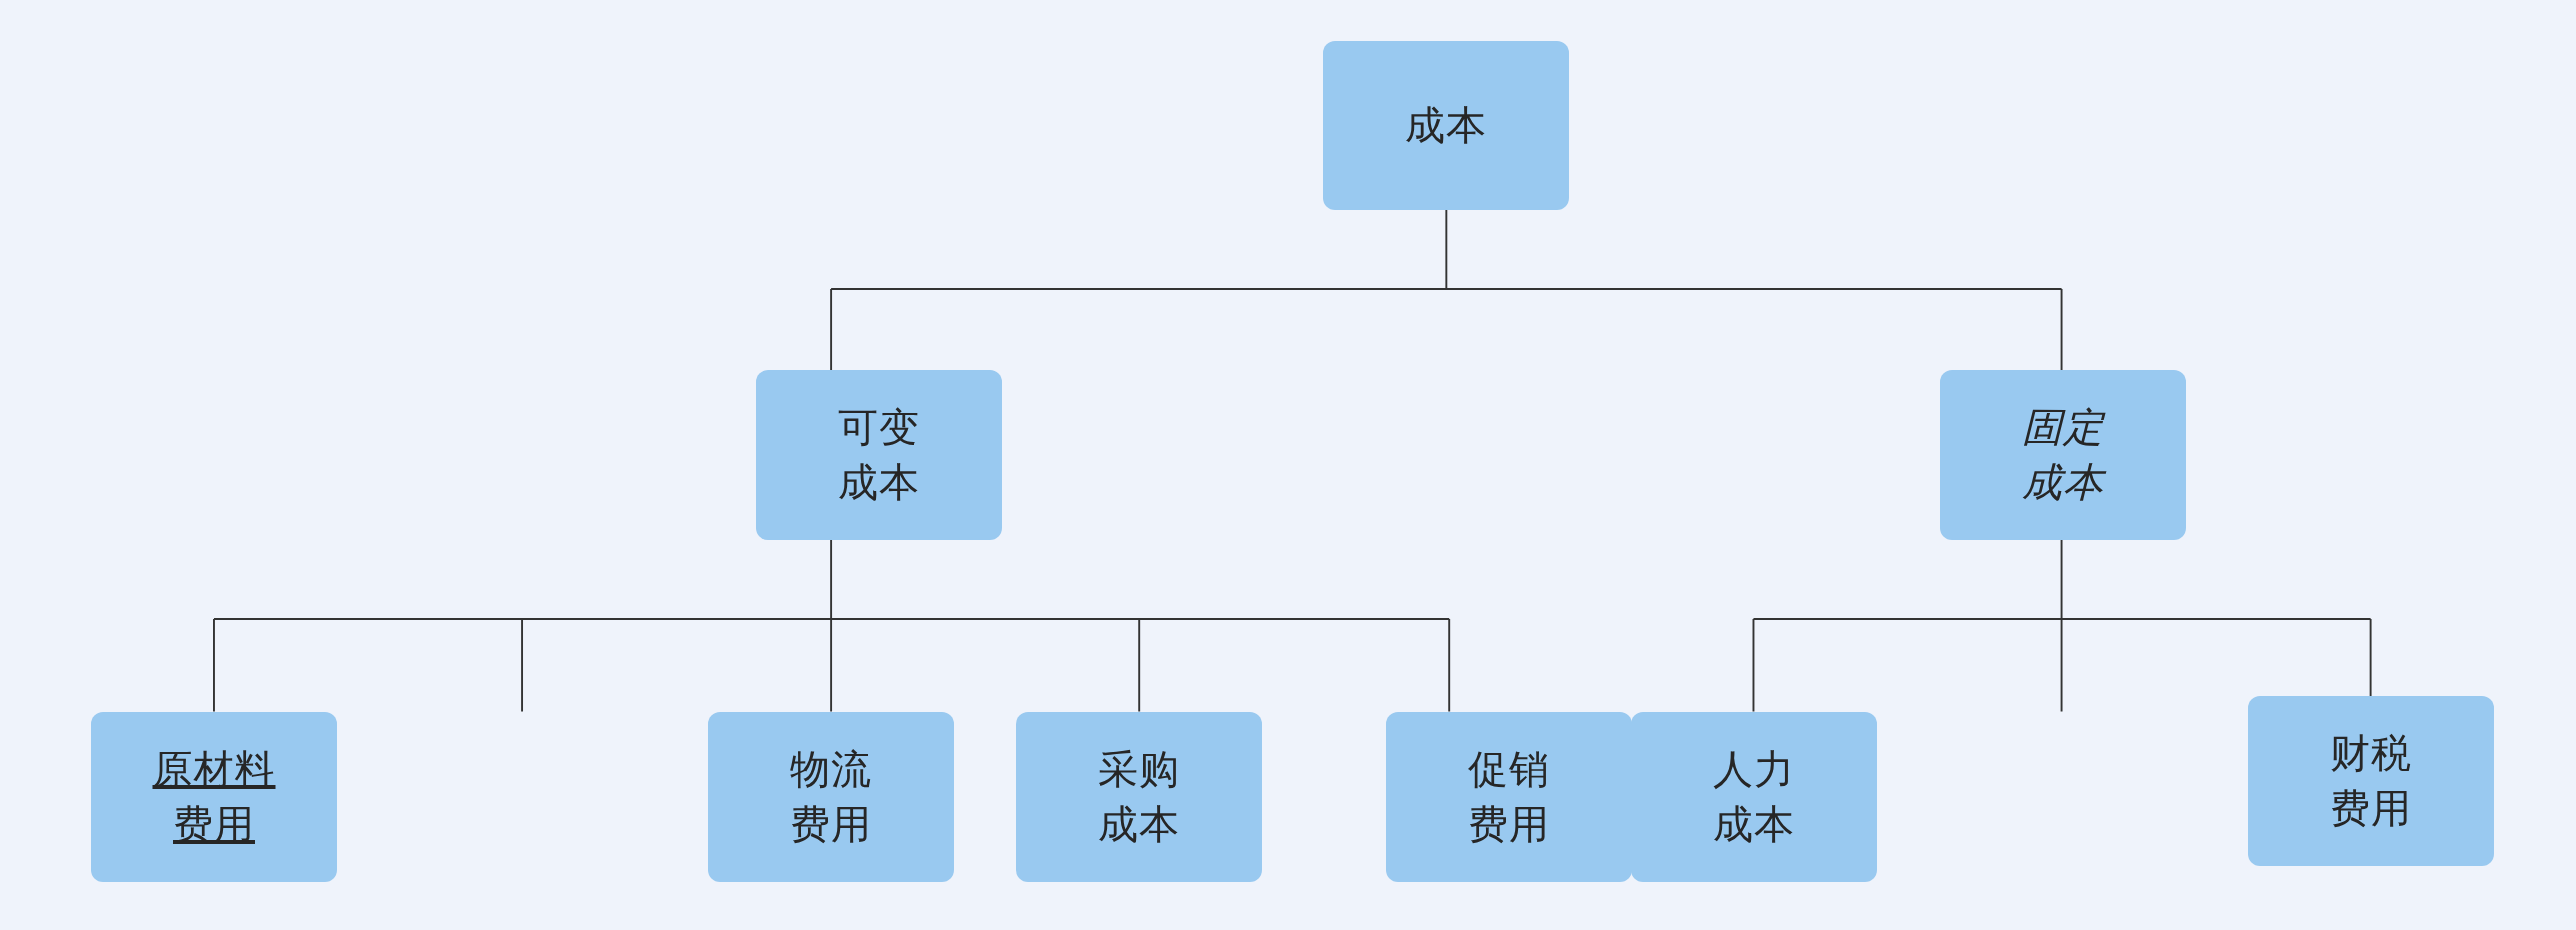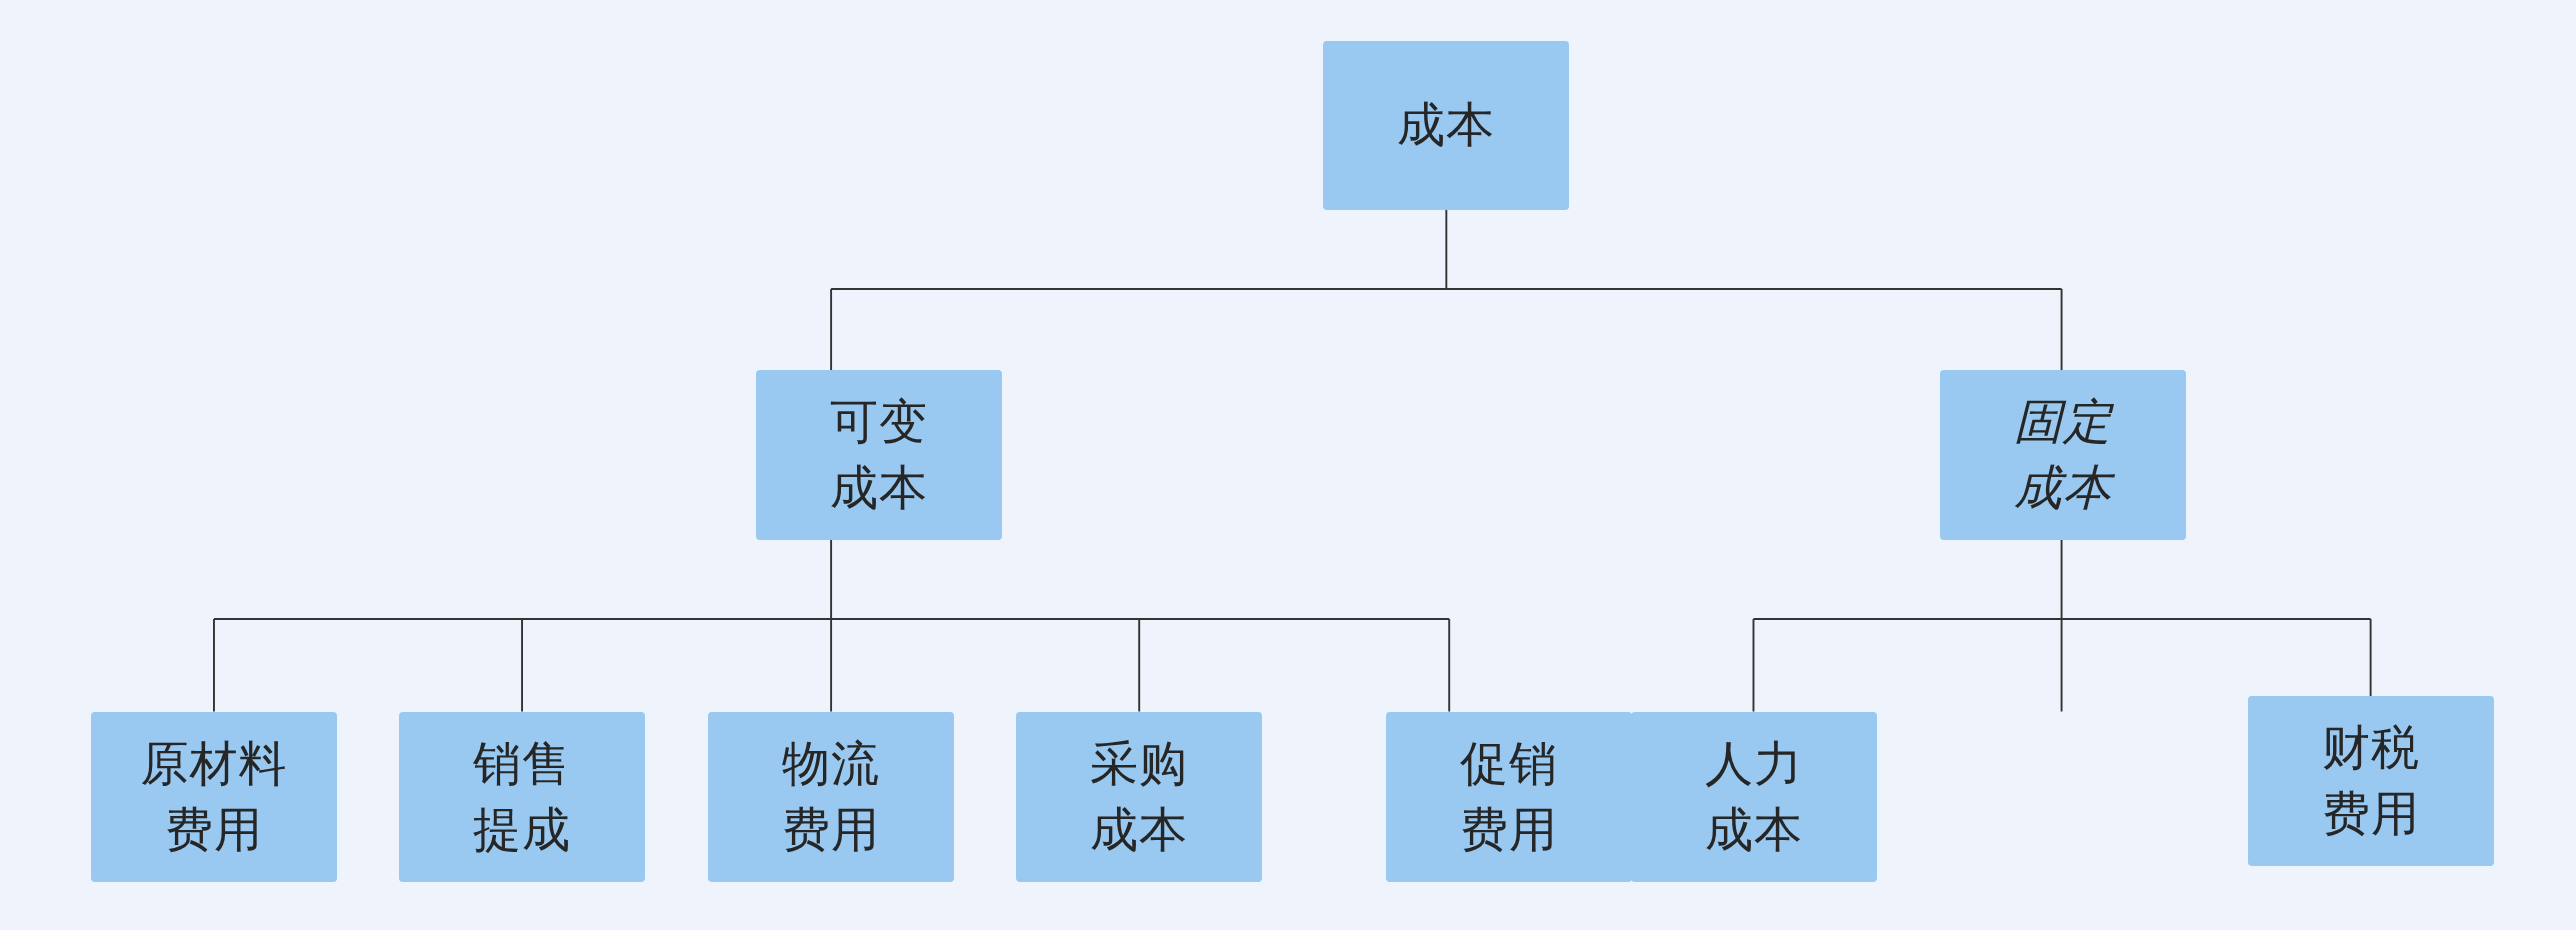--- a/index.html
+++ b/index.html
@@ -25,27 +25,27 @@
     position: absolute;
     left: 0; top: 0;
     width: 2576px;
     height: 930px;
   }
   .node {
     position: absolute;
     width: 246px;
     height: 170px;
     background: var(--node-fill);
-    border-radius: 4px;
+    border-radius: 12px;
     display: flex;
     align-items: center;
     justify-content: center;
     text-align: center;
     color: var(--node-text);
-    font-size: 48px;
+    font-size: 40px;
     line-height: 1.38;
     white-space: pre-line;
     letter-spacing: 1px;
   }
   .node.root { height: 169px; }
 </style>
 </head>
 <body>
 
 <div id="canvas">
@@ -70,25 +70,23 @@
   </svg>
 
   <div class="node root" style="left:1323px; top:41px;">成本</div>
 
   <div class="node" style="left:708px; top:370px;margin-left:48px;">可变
 成本</div>
 
   <div class="node" style="left:1940px; top:370px;font-style:italic;">固定
 成本</div>
 
-  <div class="node" style="left:91px; top:712px;">原材料
+  <div class="node" style="left:91px; top:712px;text-decoration:underline;">原材料
 费用</div>
 
-  <div class="node" style="left:399px; top:712px;">销售
-提成</div>
 
   <div class="node" style="left:708px; top:712px;">物流
 费用</div>
 
   <div class="node" style="left:1016px; top:712px;">采购
 成本</div>
 
   <div class="node" style="left:1386px; top:712px;">促销
 费用</div>
 

